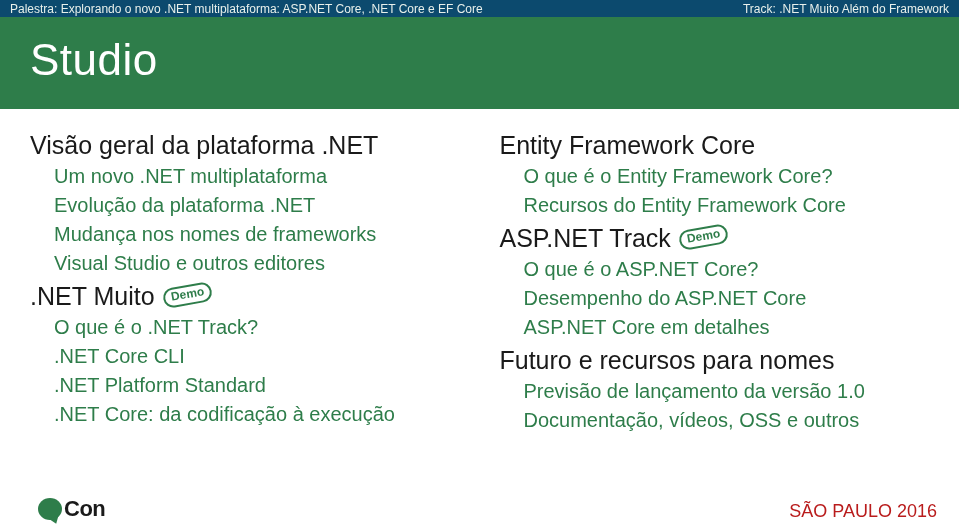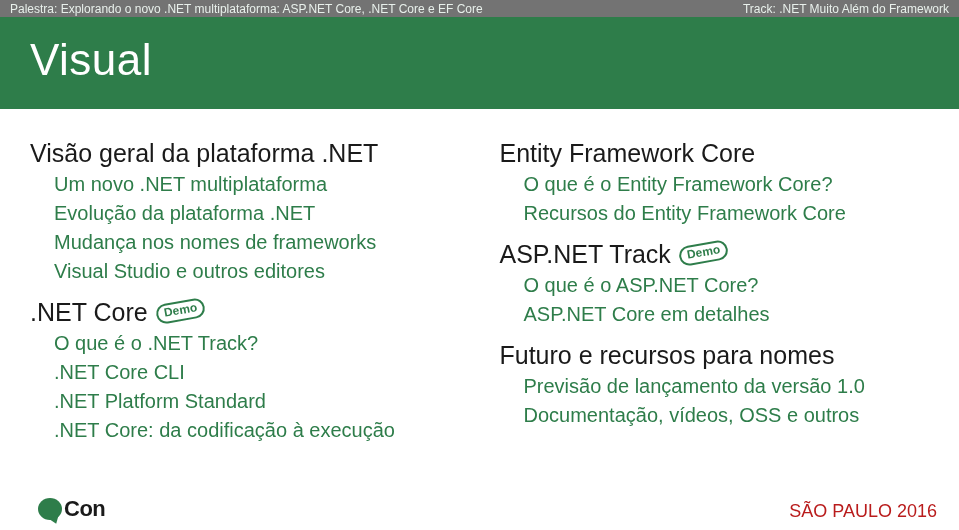--- a/index.html
+++ b/index.html
@@ -1,19 +1,19 @@
 <!DOCTYPE html>
 <html><head>
 <meta charset="utf-8">
 <style>
   * { margin: 0; padding: 0; box-sizing: border-box; }
   html, body { width: 959px; height: 530px; font-family: "Segoe UI", Arial, sans-serif; background: #fff; color: #1a1a1a; }
   .header-bar {
     width: 100%;
-    background: #737373;
+    background: #0c4a6e;
     padding: 2px 10px 1px 10px;
     display: flex;
     justify-content: space-between;
     align-items: center;
     color: #e8f0eb;
     font-size: 12px;
     font-weight: 300;
   }
   .title-band {
     width: 100%;
@@ -31,21 +31,21 @@
     padding: 18px 30px 0 30px;
     gap: 40px;
   }
   .col {
     flex: 1;
   }
   .section-title {
     font-size: 25px;
     font-weight: 400;
     color: #1a1a1a;
-    margin-top: 12px;
+    margin-top: 4px;
     margin-bottom: 2px;
     display: flex;
     align-items: center;
     gap: 4px;
   }
   .sub-item {
     font-size: 20px;
     font-weight: 300;
     color: #2E7D4A;
     margin-left: 24px;
@@ -110,55 +110,56 @@
 </style>
 </head>
 <body>
 
 <div class="header-bar">
   <span>Palestra: Explorando o novo .NET multiplataforma: ASP.NET Core, .NET Core e EF Core</span>
   <span>Track: .NET Muito Além do Framework</span>
 </div>
 
 <div class="title-band">
-  <h1>Visual</h1>
+  <h1>Studio</h1>
 </div>
 
 <div class="content">
   <div class="col">
     <div class="section-title">
       <span>Visão geral da plataforma .NET</span>
     </div>
     <div class="sub-item">Um novo .NET multiplataforma</div>
     <div class="sub-item">Evolução da plataforma .NET</div>
     <div class="sub-item">Mudança nos nomes de frameworks</div>
     <div class="sub-item">Visual Studio e outros editores</div>
 
     <div class="section-title">
-      <span>.NET Core</span>
+      <span>.NET Muito</span>
       <span class="demo-badge">Demo</span>
     </div>
     <div class="sub-item">O que é o .NET Track?</div>
     <div class="sub-item">.NET Core CLI</div>
     <div class="sub-item">.NET Platform Standard</div>
     <div class="sub-item">.NET Core: da codificação à execução</div>
   </div>
 
   <div class="col">
     <div class="section-title">
       <span>Entity Framework Core</span>
     </div>
     <div class="sub-item">O que é o Entity Framework Core?</div>
     <div class="sub-item">Recursos do Entity Framework Core</div>
 
     <div class="section-title">
       <span>ASP.NET Track</span>
       <span class="demo-badge">Demo</span>
     </div>
     <div class="sub-item">O que é o ASP.NET Core?</div>
+    <div class="sub-item">Desempenho do ASP.NET Core</div>
     <div class="sub-item">ASP.NET Core em detalhes</div>
 
     <div class="section-title">
       <span>Futuro e recursos para nomes</span>
     </div>
     <div class="sub-item">Previsão de lançamento da versão 1.0</div>
     <div class="sub-item">Documentação, vídeos, OSS e outros</div>
   </div>
 </div>
 

